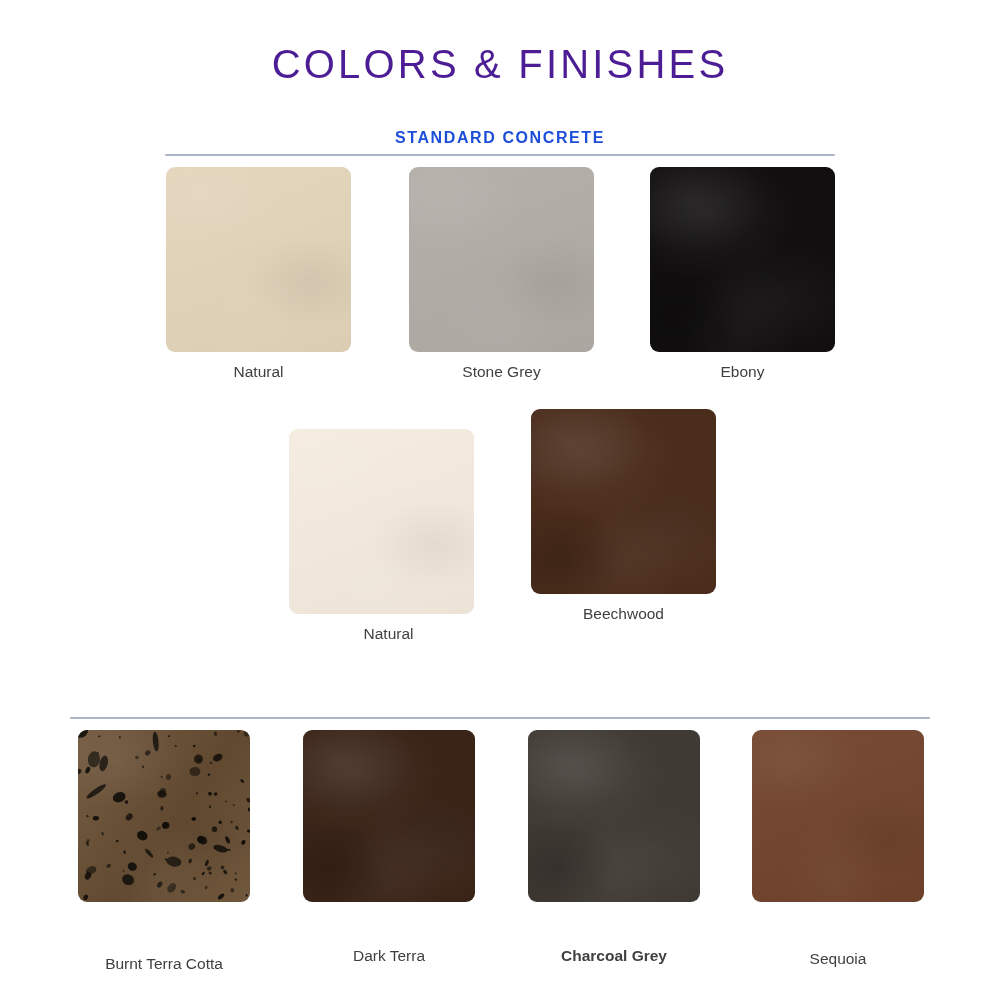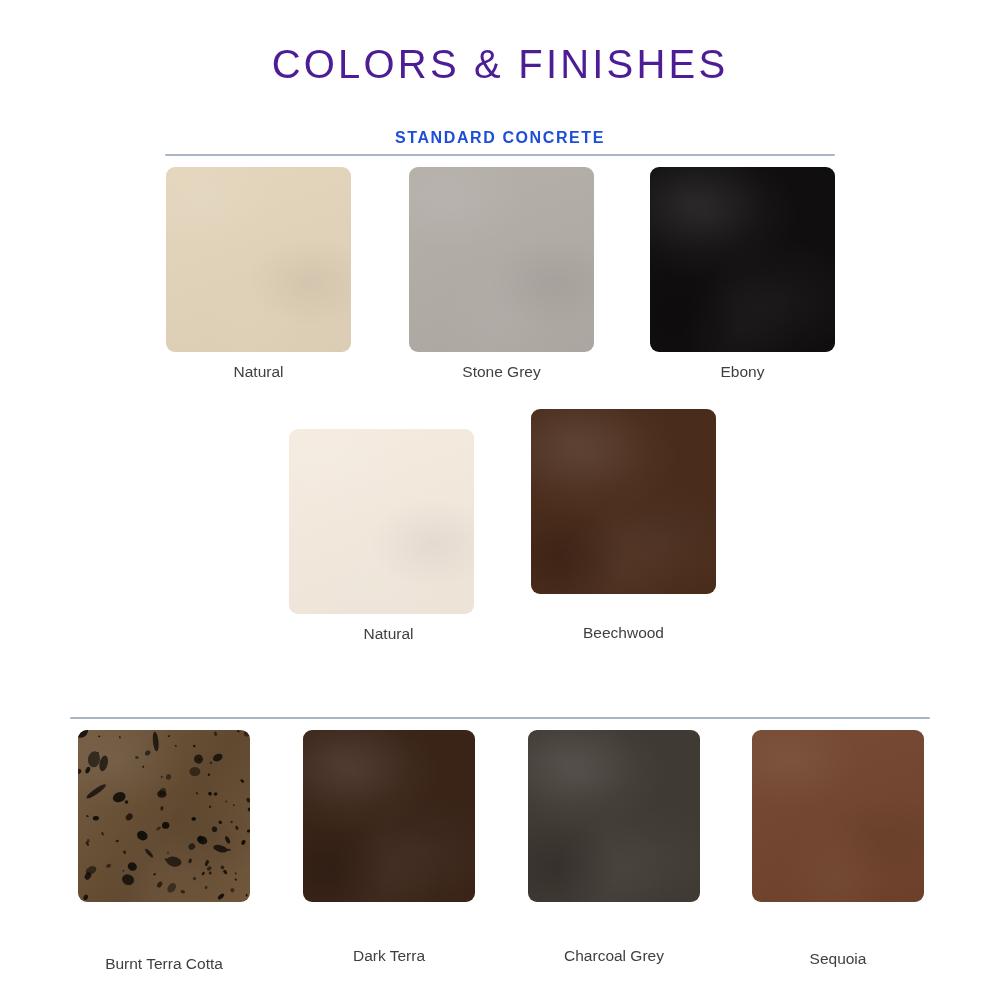--- a/index.html
+++ b/index.html
@@ -134,21 +134,21 @@
       </div>
     </div>
 
   <div class="swatch-grid" id="grid-standard-row2">
       <div class="swatch-cell" style="left: 289px; top: 409px; width: 199px; height: 217px; margin-top: 20px;">
         <div class="swatch-chip" style="width: 185px; height: 185px; background: linear-gradient(160deg, rgba(255, 255, 255, 0.05), rgba(0, 0, 0, 0.035)) rgb(245, 235, 223);"></div>
         <div class="swatch-label" style="top: 195px;">Natural</div>
       </div>
       <div class="swatch-cell" style="left: 531px; top: 409px; width: 185px; height: 217px;">
         <div class="swatch-chip" style="width: 185px; height: 185px; background: radial-gradient(70% 50% at 30% 25%, rgba(255, 255, 255, 0.07), transparent 72%), radial-gradient(60% 45% at 72% 70%, rgba(255, 255, 255, 0.043), transparent 70%), radial-gradient(55% 40% at 15% 80%, rgba(0, 0, 0, 0.16), transparent 70%) rgb(74, 44, 27);"></div>
-        <div class="swatch-label" style="top: 195px; margin-top: 19px;">Beechwood</div>
+        <div class="swatch-label" style="top: 195px;">Beechwood</div>
       </div>
     </div>
 
   <div class="section-rule" id="rule-premium"></div>
 
   <div class="swatch-grid" id="grid-premium-row1">
       <div class="swatch-cell" style="left: 78px; top: 730px; width: 172px; height: 238px;">
         <div class="swatch-chip" style="width: 172px; height: 172px; background: linear-gradient(125deg, rgba(255, 255, 255, 0.07), rgba(0, 0, 0, 0.1) 55%, rgba(255, 255, 255, 0.04)) rgb(107, 81, 53);">
           <svg class="speckles" xmlns="http://www.w3.org/2000/svg" width="172" height="172" viewBox="0 0 172 172">
             <ellipse cx="41.9" cy="7.3" rx="1.3" ry="0.8" transform="rotate(77 41.9 7.3)" fill="#100d08" opacity="0.87"></ellipse>
@@ -248,21 +248,21 @@
           </svg>
         </div>
         <div class="swatch-label" style="top: 224px;">Burnt Terra Cotta</div>
       </div>
       <div class="swatch-cell" style="left: 303px; top: 730px; width: 172px; height: 238px;">
         <div class="swatch-chip" style="width: 172px; height: 172px; background: radial-gradient(70% 50% at 30% 25%, rgba(255, 255, 255, 0.07), transparent 72%), radial-gradient(60% 45% at 72% 70%, rgba(255, 255, 255, 0.043), transparent 70%), radial-gradient(55% 40% at 15% 80%, rgba(0, 0, 0, 0.16), transparent 70%) rgb(58, 36, 24);"></div>
         <div class="swatch-label" style="top: 216px;">Dark Terra</div>
       </div>
       <div class="swatch-cell" style="left: 528px; top: 730px; width: 172px; height: 238px;">
         <div class="swatch-chip" style="width: 172px; height: 172px; background: radial-gradient(70% 50% at 30% 25%, rgba(255, 255, 255, 0.07), transparent 72%), radial-gradient(60% 45% at 72% 70%, rgba(255, 255, 255, 0.043), transparent 70%), radial-gradient(55% 40% at 15% 80%, rgba(0, 0, 0, 0.16), transparent 70%) rgb(64, 58, 52);"></div>
-        <div class="swatch-label" style="top: 216px;">Charcoal Grey</div>
+        <div class="swatch-label" style="top: 216px; font-weight: bold;">Charcoal Grey</div>
       </div>
       <div class="swatch-cell" style="left: 752px; top: 730px; width: 172px; height: 238px;">
         <div class="swatch-chip" style="width: 172px; height: 172px; background: linear-gradient(160deg, rgba(255, 255, 255, 0.05), rgba(0, 0, 0, 0.035)) rgb(112, 66, 43);"></div>
         <div class="swatch-label" style="top: 219px;">Sequoia</div>
       </div>
     </div>
 
 </div>
 
 </body></html>

